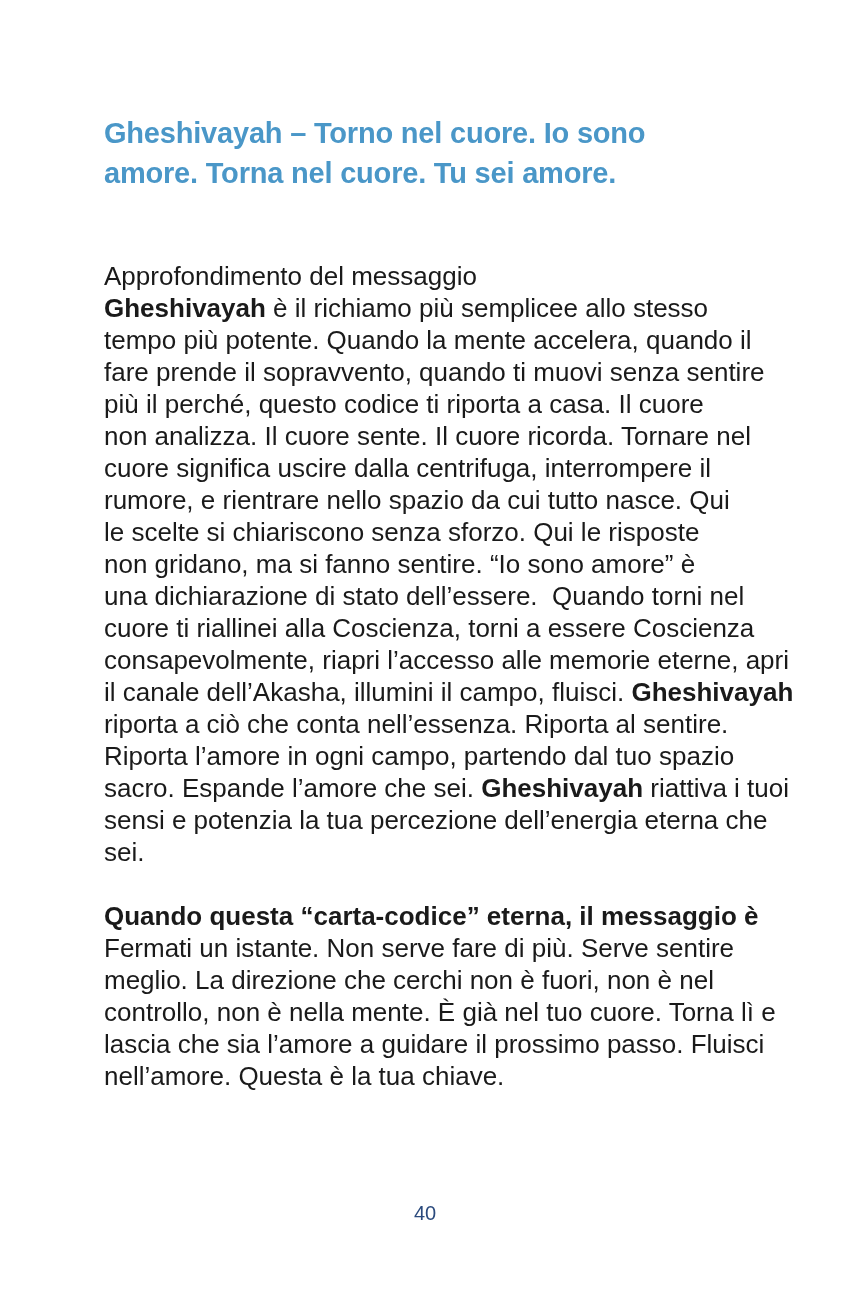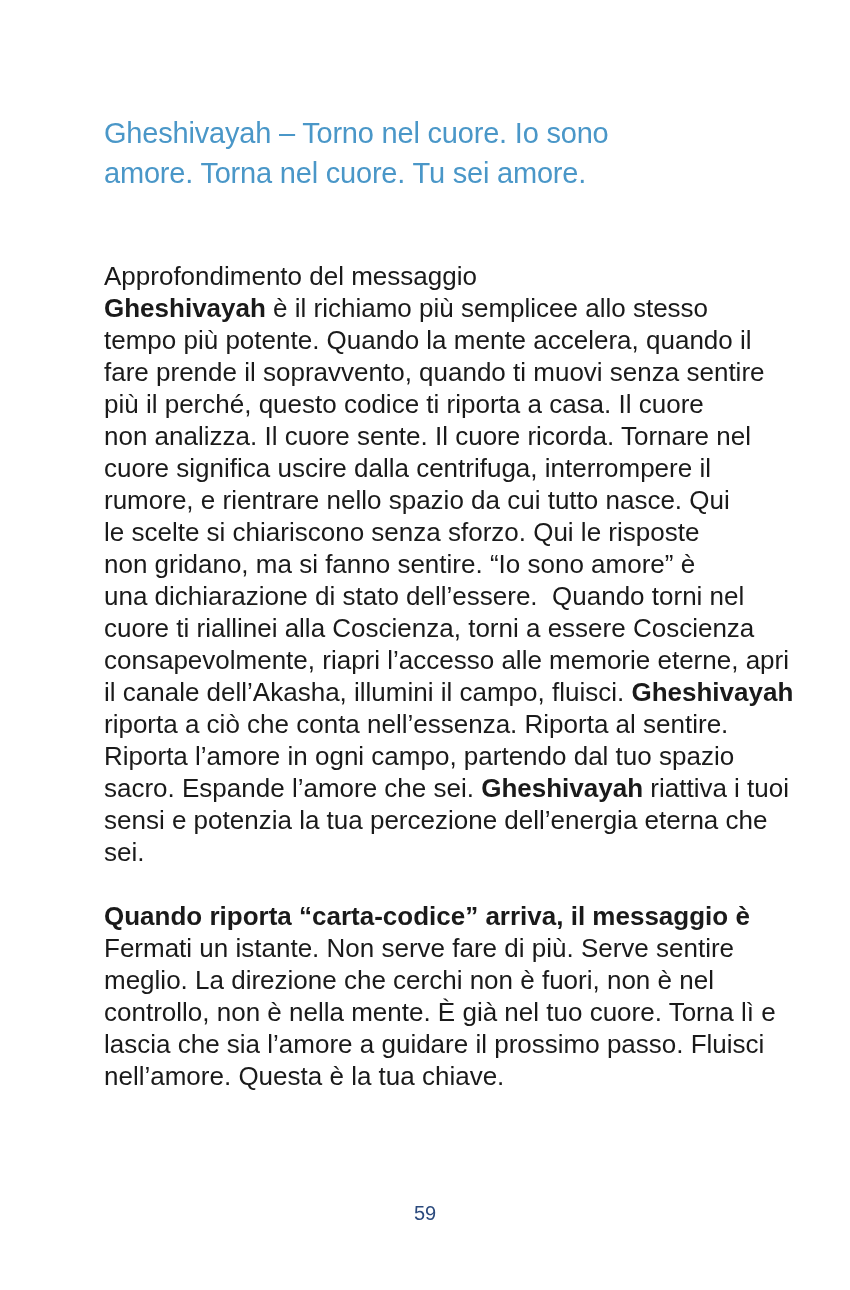--- a/index.html
+++ b/index.html
@@ -20,21 +20,21 @@
     width:850px;height:1290px;
     background:var(--page-bg);
   }
   .title{
     position:absolute;
     left:104px;top:113px;
     width:700px;
     margin:0;
     font-size:29px;
     line-height:40px;
-    font-weight:normal;
+    font-weight:bold;
     color:var(--heading-color);
     white-space:pre-line;
     letter-spacing:-0.2px;
   }
   .body-text{
     position:absolute;
     left:104px;top:260px;
     width:710px;
     font-size:26px;
     line-height:32px;
@@ -75,24 +75,24 @@
 non gridano, ma si fanno sentire. “Io sono amore” è
 una dichiarazione di stato dell’essere.  Quando torni nel
 cuore ti riallinei alla Coscienza, torni a essere Coscienza
 consapevolmente, riapri l’accesso alle memorie eterne, apri
 il canale dell’Akasha, illumini il campo, fluisci. </span><strong>Gheshivayah</strong><span>
 riporta a ciò che conta nell’essenza. Riporta al sentire.
 Riporta l’amore in ogni campo, partendo dal tuo spazio
 sacro. Espande l’amore che sei. </span><strong>Gheshivayah</strong><span> riattiva i tuoi
 sensi e potenzia la tua percezione dell’energia eterna che
 sei.</span></p>
-      <p class="para"><strong>Quando riporta “carta-codice” arriva, il messaggio è</strong><span>
+      <p class="para"><strong>Quando questa “carta-codice” eterna, il messaggio è</strong><span>
 Fermati un istante. Non serve fare di più. Serve sentire
 meglio. La direzione che cerchi non è fuori, non è nel
 controllo, non è nella mente. È già nel tuo cuore. Torna lì e
 lascia che sia l’amore a guidare il prossimo passo. Fluisci
 nell’amore. Questa è la tua chiave.</span></p>
     </div>
 
   <div class="footer">
-    <span class="pageno">59</span>
+    <span class="pageno">40</span>
   </div>
 </div>
 
 </body></html>

